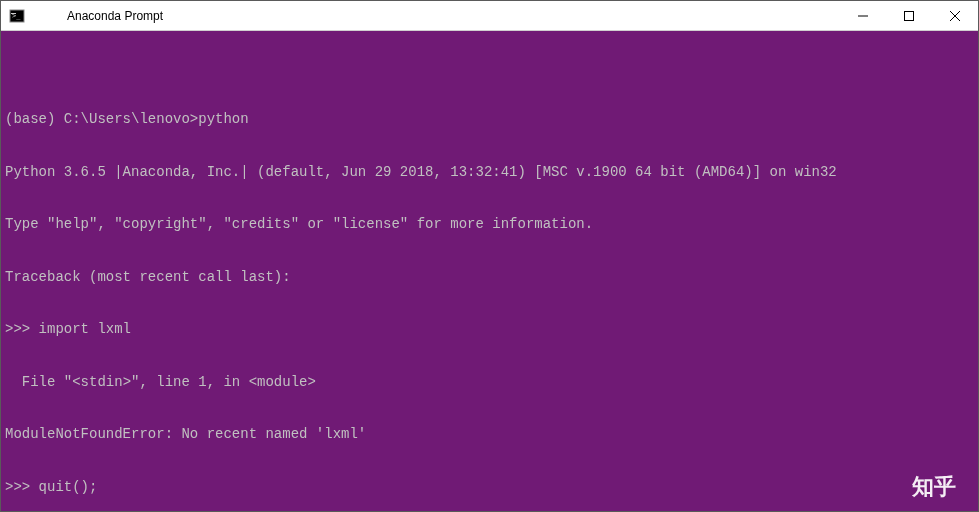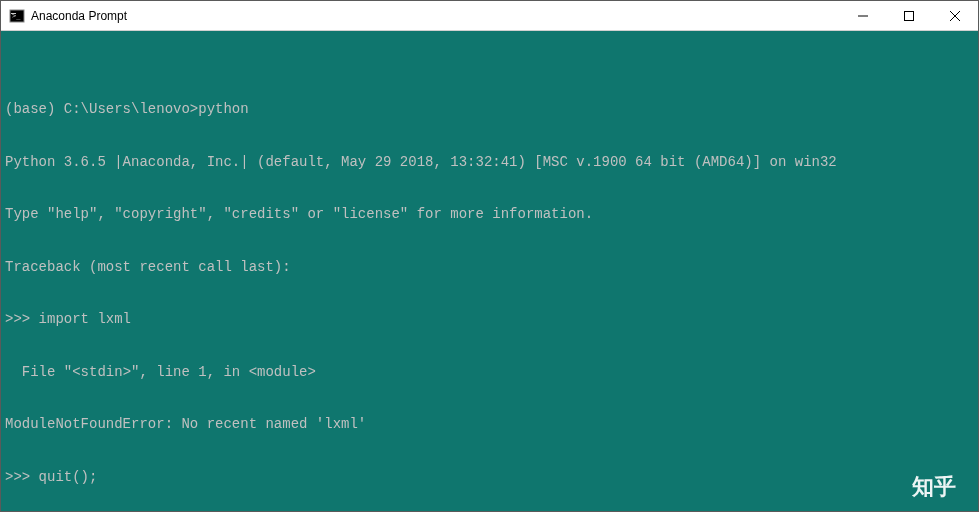--- a/index.html
+++ b/index.html
@@ -37,43 +37,44 @@
       margin-left: 8px;
       margin-right: 6px;
       display: inline-flex;
       align-items: center;
       justify-content: center;
     }
     .titlebar-title {
       font-size: 12px;
       color: #000;
       flex: 1;
+      margin-left: 36px;
     }
     .titlebar-buttons {
       display: flex;
       height: 100%;
     }
     .titlebar-btn {
       width: 46px;
       height: 29px;
       display: flex;
       align-items: center;
       justify-content: center;
       font-size: 10px;
       color: #000;
       cursor: pointer;
     }
     .terminal {
       flex: 1;
-      background: #0f766e;
+      background: #701a75;
       color: #c0c0c0;
       font-family: 'Consolas', 'Courier New', monospace;
       font-size: 14px;
       line-height: 1.25;
-      padding: 0 4px;
+      padding: 10px 4px;
       overflow: hidden;
       white-space: pre-wrap;
       word-break: break-all;
       position: relative;
     }
     .term-line {
       display: block;
     }
     .watermark {
       position: absolute;
@@ -121,21 +122,21 @@
         <svg width="10" height="10" viewBox="0 0 10 10">
             <line x1="0" y1="0" x2="10" y2="10" stroke="#000" stroke-width="1"></line>
             <line x1="10" y1="0" x2="0" y2="10" stroke="#000" stroke-width="1"></line>
           </svg>
       </div>
     </div>
   </div>
   <div class="terminal">
     <span class="term-line"></span>
     <span class="term-line">(base) C:\Users\lenovo&gt;python</span>
-    <span class="term-line">Python 3.6.5 |Anaconda, Inc.| (default, May 29 2018, 13:32:41) [MSC v.1900 64 bit (AMD64)] on win32</span>
+    <span class="term-line">Python 3.6.5 |Anaconda, Inc.| (default, Jun 29 2018, 13:32:41) [MSC v.1900 64 bit (AMD64)] on win32</span>
     <span class="term-line">Type "help", "copyright", "credits" or "license" for more information.</span>
     <span class="term-line">Traceback (most recent call last):</span>
     <span class="term-line">&gt;&gt;&gt; import lxml</span>
     <span class="term-line">  File "&lt;stdin&gt;", line 1, in &lt;module&gt;</span>
     <span class="term-line">ModuleNotFoundError: No recent named 'lxml'</span>
     <span class="term-line">&gt;&gt;&gt; quit();</span>
     <span class="term-line"></span>
     
 
     <div class="watermark">

